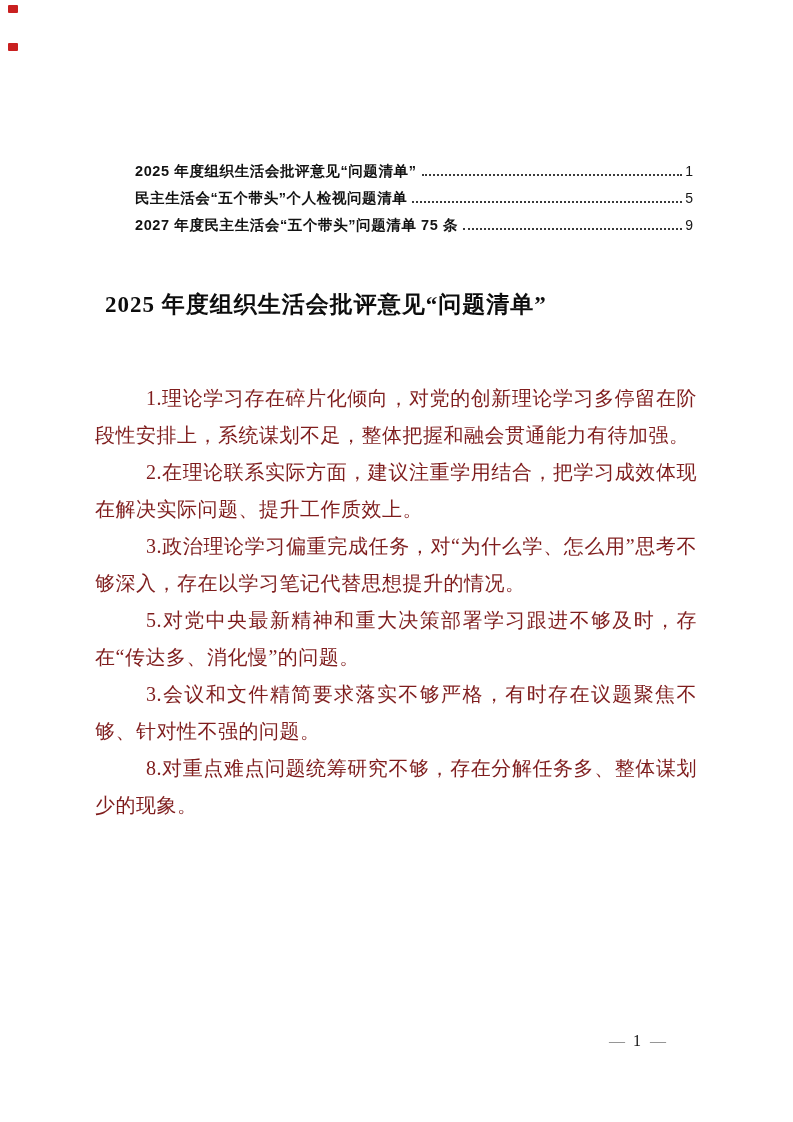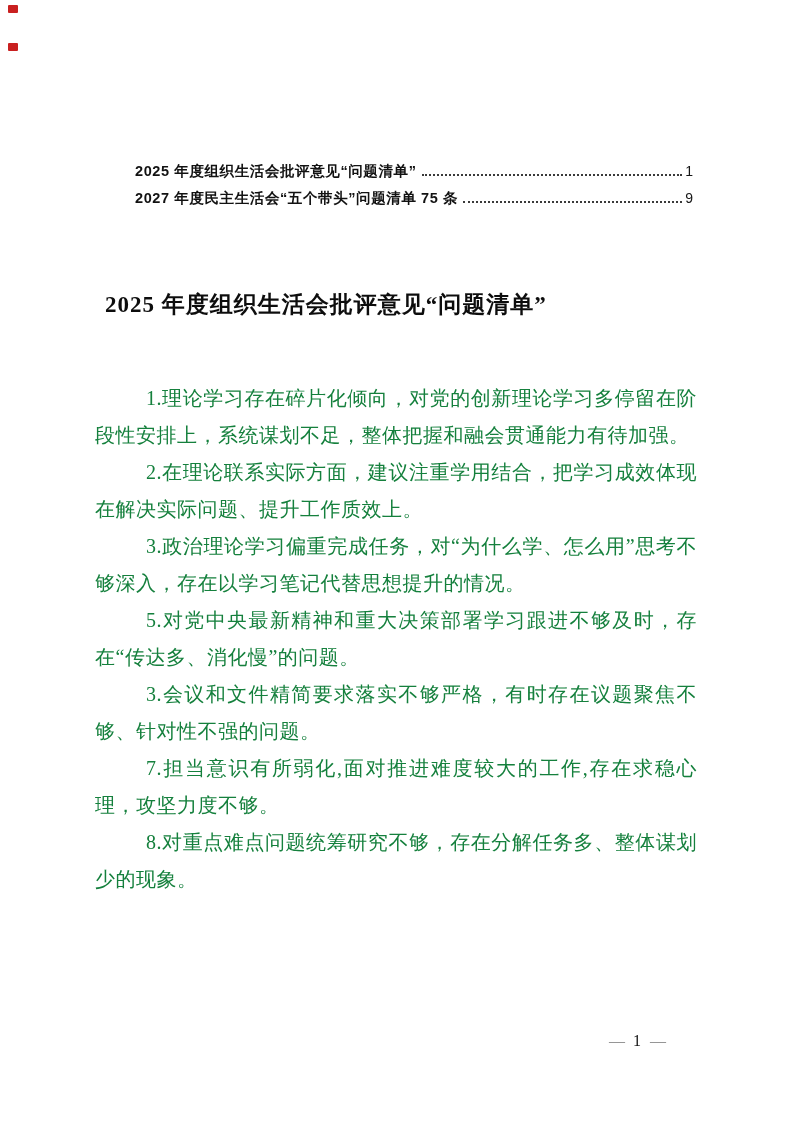--- a/index.html
+++ b/index.html
@@ -77,21 +77,21 @@
     left: 95px;
     top: 380px;
     width: 602px;
   }
   .para {
     margin: 0;
     font-family: "Liberation Serif", "DejaVu Serif", serif;
     font-size: 20px;
     line-height: 37px;
     letter-spacing: 0.5px;
-    color: #15803d;
+    color: #7f1d1d;
     text-align: justify;
     text-indent: 2.55em;
   }
 
   
   .footer {
     position: absolute;
     left: 595px;
     top: 1031px;
     width: 84px;
@@ -111,35 +111,39 @@
   <div class="red-mark mark-1"></div>
   <div class="red-mark mark-2"></div>
 
   <nav class="toc">
     <div class="toc-row">
       <span class="toc-label">2025 年度组织生活会批评意见“问题清单”</span>
       <span class="toc-leader"></span>
       <span class="toc-page">1</span>
     </div>
     <div class="toc-row">
+      <span class="toc-label">民主生活会“五个带头”个人检视问题清单</span>
+      <span class="toc-leader"></span>
+      <span class="toc-page">5</span>
+    </div>
+    <div class="toc-row">
       <span class="toc-label">2027 年度民主生活会“五个带头”问题清单 75 条</span>
       <span class="toc-leader"></span>
       <span class="toc-page">9</span>
     </div>
   </nav>
 
   <h1 class="doc-title">2025 年度组织生活会批评意见“问题清单”</h1>
 
   <main class="body-block">
     <p class="para">1.理论学习存在碎片化倾向，对党的创新理论学习多停留在阶段性安排上，系统谋划不足，整体把握和融会贯通能力有待加强。</p>
     <p class="para">2.在理论联系实际方面，建议注重学用结合，把学习成效体现在解决实际问题、提升工作质效上。</p>
     <p class="para">3.政治理论学习偏重完成任务，对“为什么学、怎么用”思考不够深入，存在以学习笔记代替思想提升的情况。</p>
     <p class="para">5.对党中央最新精神和重大决策部署学习跟进不够及时，存在“传达多、消化慢”的问题。</p>
     <p class="para">3.会议和文件精简要求落实不够严格，有时存在议题聚焦不够、针对性不强的问题。</p>
-    <p class="para">7.担当意识有所弱化,面对推进难度较大的工作,存在求稳心理，攻坚力度不够。</p>
     <p class="para">8.对重点难点问题统筹研究不够，存在分解任务多、整体谋划少的现象。</p>
   </main>
 
   <div class="footer">
     <span class="dash">—</span><span class="pnum">1</span><span class="dash">—</span>
   </div>
 
 </div>
 
 </body></html>

